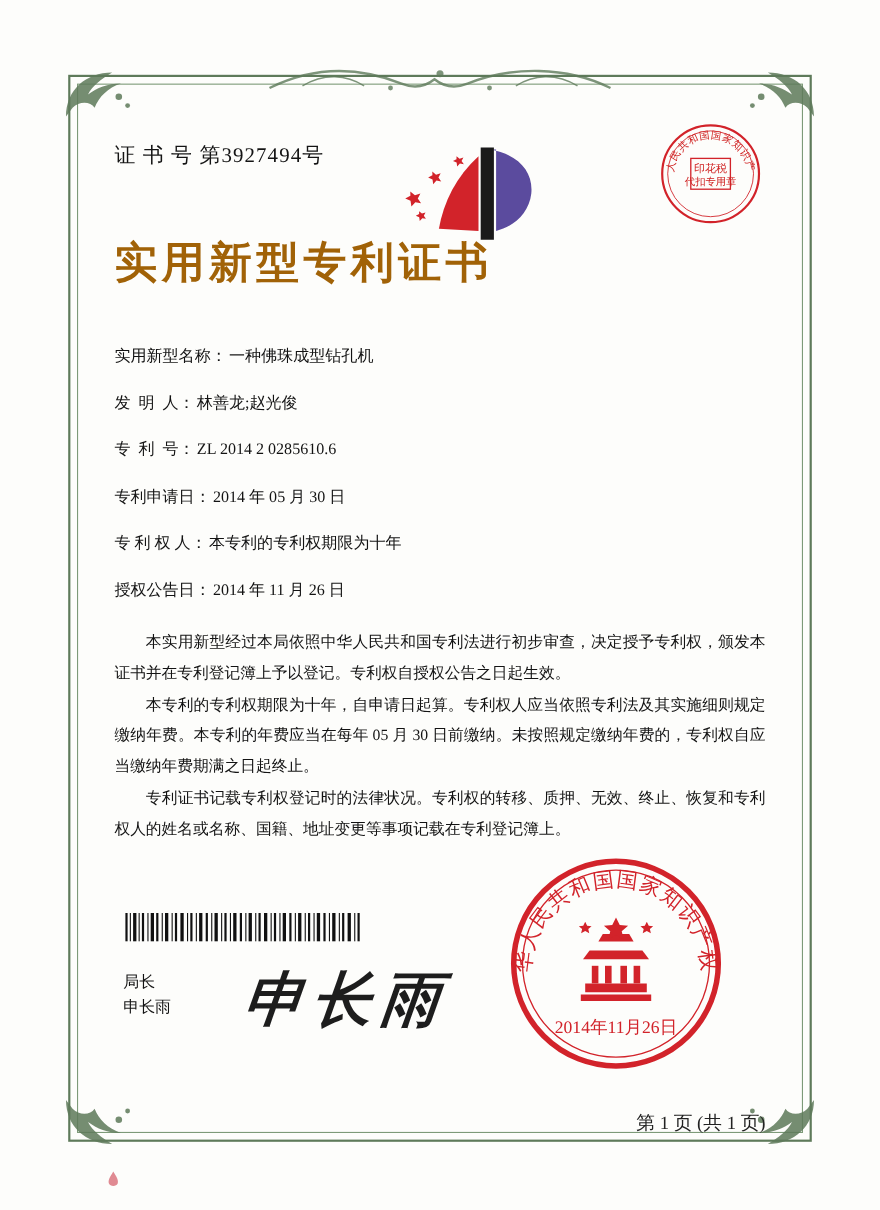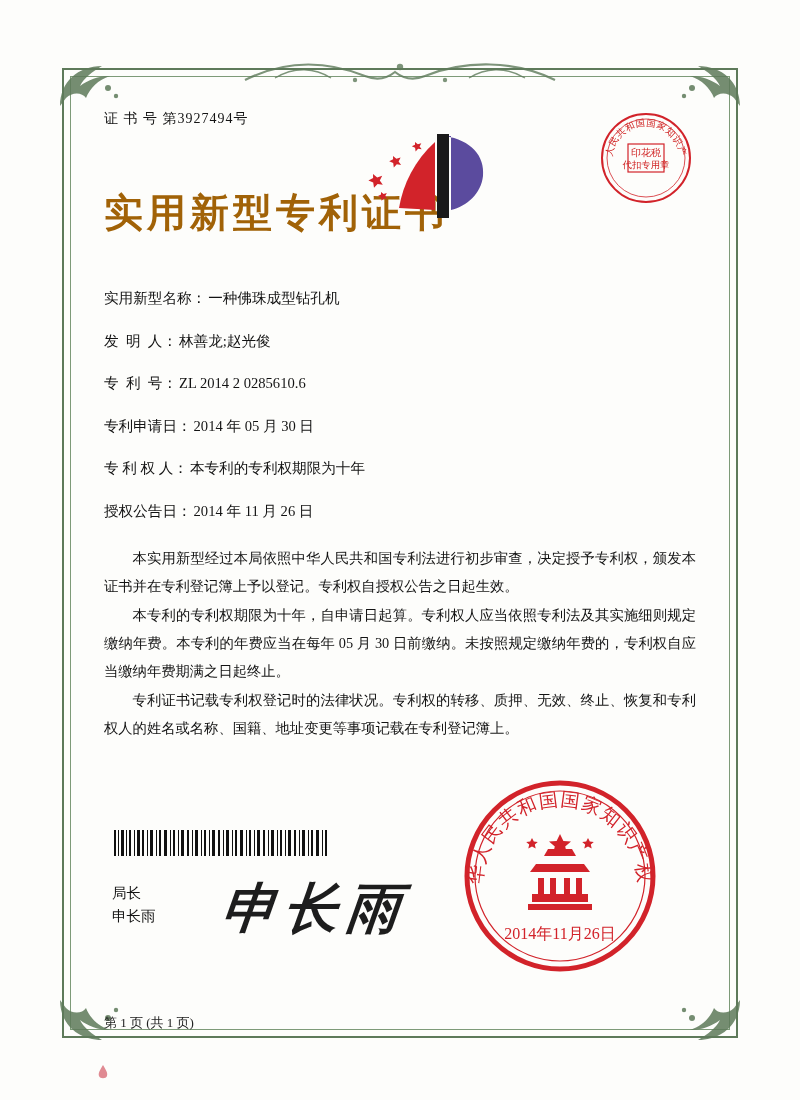--- a/index.html
+++ b/index.html
@@ -63,23 +63,24 @@
   
   .content {
     position: absolute;
     left: 104px;
     top: 110px;
     right: 104px;
     bottom: 96px;
   }
 
   .cert-no {
-    font-size: 14px;
+    font-size: 19px;
     letter-spacing: 1px;
     color: #141414;
+    margin-top: 18px;
   }
 
   .logo {
     position: absolute;
     left: 255px;
     top: 20px;
     width: 140px;
     height: 92px;
   }
 
@@ -173,22 +174,22 @@
     bottom: 28px;
     width: 200px;
     height: 200px;
   }
 
   .footer {
     position: absolute;
     left: 0;
     right: 0;
     bottom: -28px;
-    text-align: left;
-    font-size: 13px;
+    text-align: right;
+    font-size: 17px;
     color: #222;
   }
 
   .corner-mark {
     position: absolute;
     left: 96px;
     bottom: 20px;
     width: 14px;
     height: 16px;
   }

